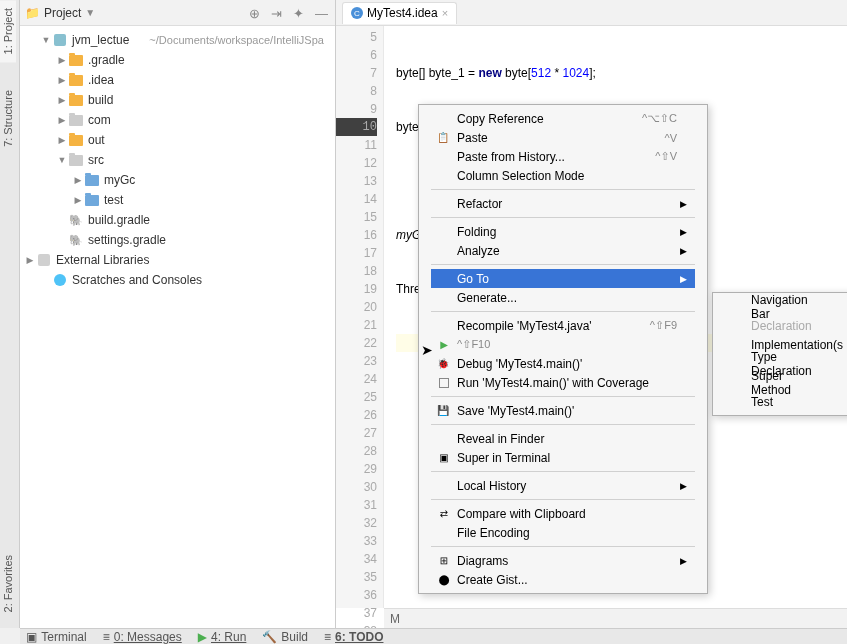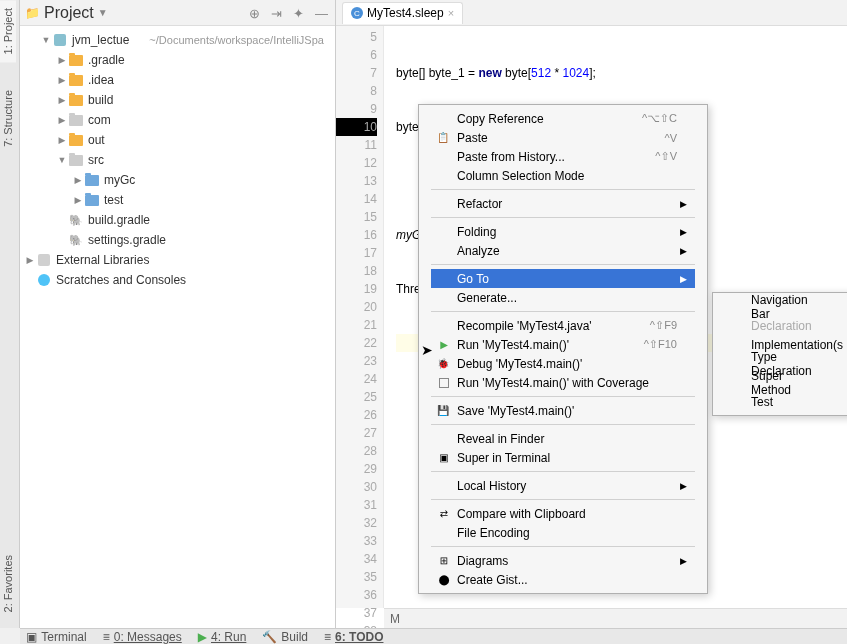--- a/index.html
+++ b/index.html
@@ -5,21 +5,21 @@
 * { margin: 0; padding: 0; box-sizing: border-box; font-family: -apple-system, "Lucida Grande", sans-serif; font-size: 12px; }
 body { background: #f0f0f0; width: 847px; height: 644px; overflow: hidden; position: relative; }
 
 .sidebar-tabs-left { position: absolute; left: 0; top: 0; width: 20px; height: 628px; background: #e8e8e8; border-right: 1px solid #ccc; }
 .sidebar-tabs-left .tab { writing-mode: vertical-rl; transform: rotate(180deg); padding: 8px 2px; font-size: 11px; color: #555; cursor: pointer; }
 .sidebar-tabs-left .tab.active { background: #f5f5f5; }
 
 .project-panel { position: absolute; left: 20px; top: 0; width: 316px; height: 628px; background: #fff; border-right: 1px solid #ccc; }
 .panel-header { height: 26px; background: #f2f2f2; border-bottom: 1px solid #ddd; display: flex; align-items: center; padding: 0 6px; }
 .panel-title-icon { width: 14px; height: 14px; margin-right: 4px; display: inline-flex; align-items: center; justify-content: center; }
-.panel-title { font-size: 16px; color: #333; }
+.panel-title { font-size: 12px; color: #333; }
 .panel-dropdown { font-size: 10px; color: #888; margin-left: 4px; }
 .panel-header-icons { margin-left: auto; display: flex; gap: 8px; }
 .panel-header-icons span { width: 14px; height: 14px; color: #888; cursor: pointer; font-size: 13px; }
 
 .tree { padding: 4px 0; }
 .tree-row { display: flex; align-items: center; height: 20px; padding-left: 4px; cursor: pointer; white-space: nowrap; }
 .tree-arrow { width: 12px; font-size: 9px; color: #888; text-align: center; }
 .tree-icon { width: 16px; height: 14px; margin-right: 4px; display: inline-flex; align-items: center; justify-content: center; }
 .tree-label { color: #333; }
 .tree-path { color: #999; margin-left: 20px; font-size: 11px; }
@@ -39,21 +39,21 @@
 .scratch-icon { width: 12px; height: 12px; background: #4fc3f7; border-radius: 50%; }
 
 .editor-area { position: absolute; left: 336px; top: 0; right: 0; height: 628px; background: #fff; }
 .editor-tabs { height: 26px; background: #f2f2f2; border-bottom: 1px solid #ddd; display: flex; align-items: center; padding: 0 6px; }
 .editor-tab { display: flex; align-items: center; padding: 0 8px; height: 22px; background: #fff; border: 1px solid #ddd; border-bottom: none; border-radius: 3px 3px 0 0; gap: 4px; }
 .editor-tab-icon { width: 12px; height: 12px; border-radius: 50%; background: #4a90d9; color: #fff; font-size: 8px; display: flex; align-items: center; justify-content: center; }
 .editor-tab-close { color: #aaa; font-size: 11px; cursor: pointer; }
 
 .gutter { position: absolute; left: 0; top: 26px; width: 48px; bottom: 20px; background: #f5f5f5; border-right: 1px solid #e8e8e8; text-align: right; padding-right: 6px; color: #aaa; font-family: Menlo, monospace; font-size: 11px; line-height: 18px; padding-top: 2px; }
 .gutter-line { height: 18px; }
-.gutter-line.hl { background: #000000; }
+.gutter-line.hl { background: #404040; font-family: Liberation Mono, monospace; }
 
 .code-area { position: absolute; left: 48px; top: 26px; right: 0; bottom: 20px; font-family: Menlo, monospace; font-size: 12px; line-height: 18px; padding: 2px 0 0 12px; white-space: pre; }
 .code-line { height: 18px; }
 .code-line.hl { background: #fffde7; }
 .kw { color: #000080; font-weight: bold; }
 .num { color: #0000ff; }
 .fn-italic { font-style: italic; }
 .param { color: #808080; font-style: italic; }
 
 .context-menu { position: absolute; background: #f6f6f6; border: 1px solid #b0b0b0; box-shadow: 2px 2px 8px rgba(0,0,0,0.2); padding: 4px 12px; }
@@ -179,35 +179,35 @@
           <span class="tree-label">settings.gradle</span>
         </div>
       </div>
     <div class="tree-row" style="padding-left:4px;">
       <span class="tree-arrow">▶</span>
       <span class="tree-icon">
           <span class="lib-icon"></span>
         </span>
       <span class="tree-label">External Libraries</span>
     </div>
-    <div class="tree-row" style="padding-left:4px;">
+    <div class="tree-row" style="padding-left:20px;">
       <span class="tree-arrow"></span>
       <span class="tree-icon">
           <span class="scratch-icon"></span>
         </span>
       <span class="tree-label">Scratches and Consoles</span>
     </div>
   </div>
 </div>
 
 <div class="editor-area">
   <div class="editor-tabs">
     <div class="editor-tab">
       <span class="editor-tab-icon">C</span>
-      <span>MyTest4.sleep</span>
+      <span>MyTest4.idea</span>
       <span class="editor-tab-close">×</span>
     </div>
   </div>
   <div class="gutter" id="gutter">
       <div class="gutter-line">5</div>
       <div class="gutter-line">6</div>
       <div class="gutter-line">7</div>
       <div class="gutter-line">8</div>
       <div class="gutter-line">9</div>
       <div class="gutter-line hl">10</div>
@@ -293,21 +293,20 @@
     <div class="menu-item">
       <span class="menu-label">Generate...</span>
     </div>
     <div class="menu-sep"></div>
     <div class="menu-item">
       <span class="menu-label">Recompile 'MyTest4.java'</span>
       <span class="menu-shortcut">^⇧F9</span>
     </div>
     <div class="menu-item">
       <span class="menu-icon run-icon">▶</span>
-      <span class="menu-label">Run 'MyTest4.main()'</span>
       <span class="menu-shortcut">^⇧F10</span>
     </div>
     <div class="menu-item">
       <span class="menu-icon">🐞</span>
       <span class="menu-label">Debug 'MyTest4.main()'</span>
     </div>
     <div class="menu-item">
       <span class="menu-icon">
         <span class="coverage-icon"></span>
       </span>

